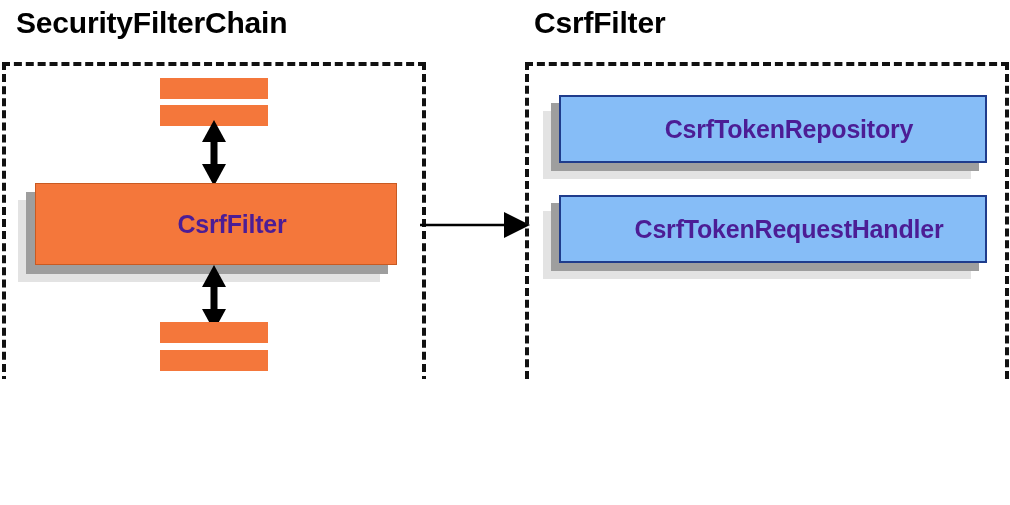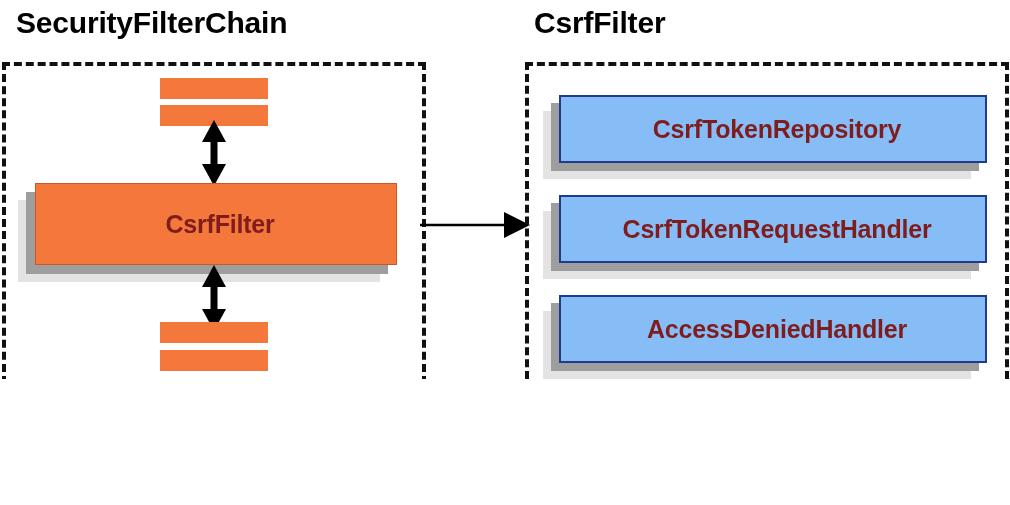--- a/index.html
+++ b/index.html
@@ -85,30 +85,30 @@
     background: #86BDF7;
     border: 2px solid #1F3C8C;
   }
   #card-blue-0 { top: 95px;  }
   #card-blue-1 { top: 195px; padding-left: 16px; }
   #card-blue-2 { top: 295px; }
   #card-blue-3 { top: 394px; }
 
   .card-label {
     position: absolute;
-    left: 4px;
+    left: 16px;
     top: 0;
     width: 100%;
     height: 100%;
     display: flex;
     align-items: center;
     justify-content: center;
     font-size: 25px;
     font-weight: bold;
-    color: #7f1d1d;
+    color: #4c1d95;
     letter-spacing: -0.2px;
     white-space: nowrap;
   }
 
   
   .arrow-svg {
     position: absolute;
     overflow: visible;
   }
   #arrow-vert-top    { left: 200px; top: 120px; }
@@ -168,22 +168,15 @@
   </div>
 
   <div class="card card-blue" id="card-blue-1">
     <div class="shadow-light"></div>
     <div class="shadow-dark"></div>
     <div class="face">
       <div class="card-label">CsrfTokenRequestHandler</div>
     </div>
   </div>
 
-  <div class="card card-blue" id="card-blue-2">
-    <div class="shadow-light"></div>
-    <div class="shadow-dark"></div>
-    <div class="face">
-      <div class="card-label">AccessDeniedHandler</div>
-    </div>
-  </div>
 
 
 </div>
 
 </body></html>

